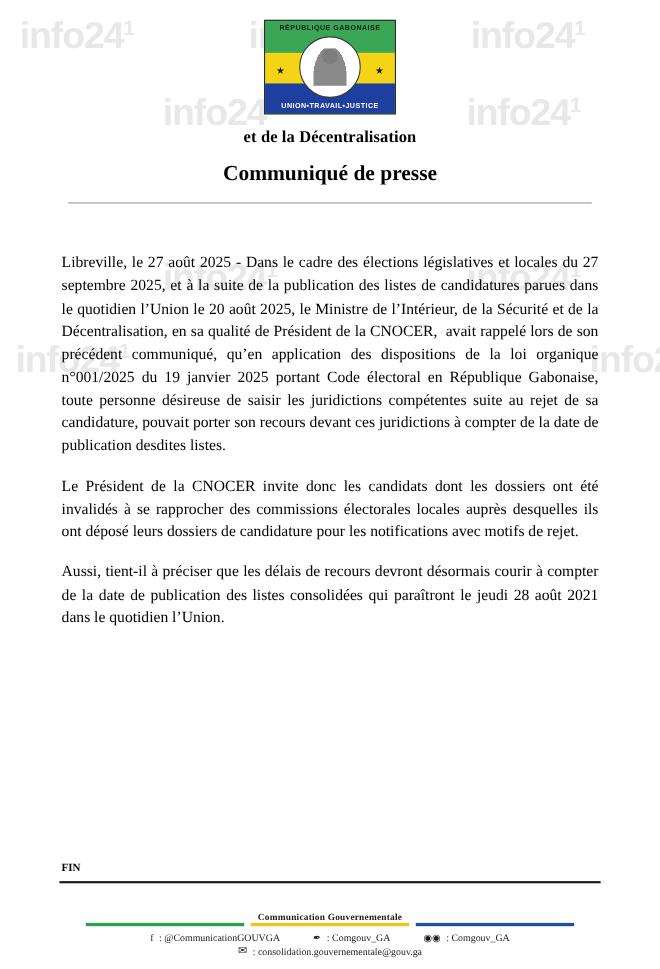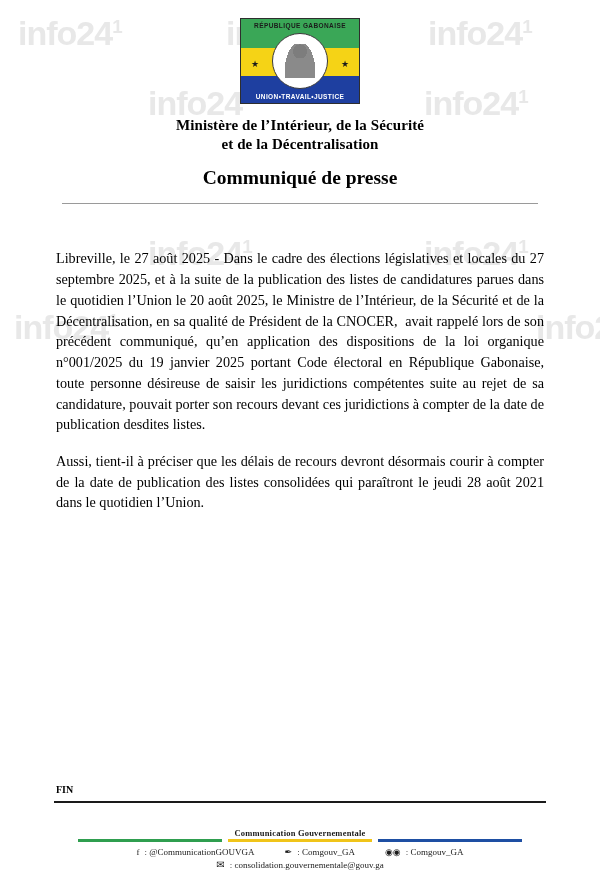--- a/index.html
+++ b/index.html
@@ -258,29 +258,29 @@
       <div class="star star-l">★</div>
       <div class="star star-r">★</div>
       <div class="seal">
         <div class="seal-fig"></div>
       </div>
       <div class="arc-bottom">UNION•TRAVAIL•JUSTICE</div>
     </div>
   </div>
 
   <div class="ministry">
-    <div>Ministère de l’Intérieur, de la Sécurité</div>
     <div>et de la Décentralisation</div>
   </div>
 
   <div class="title">Communiqué de presse</div>
   <hr class="title-rule">
 
   <div class="body-text">
     <p><span class="lead">Libreville, le 27 août 2025 - </span><span>Dans le cadre des élections législatives et locales du 27 septembre 2025, et à la suite de la publication des listes de candidatures parues dans le quotidien l’Union le 20 août 2025, le Ministre de l’Intérieur, de la Sécurité et de la Décentralisation, en sa qualité de Président de la CNOCER,&nbsp; avait rappelé lors de son précédent communiqué, qu’en application des dispositions de la loi organique n°001/2025 du 19 janvier 2025 portant Code électoral en République Gabonaise, toute personne désireuse de saisir les juridictions compétentes suite au rejet de sa candidature, pouvait porter son recours devant ces juridictions à compter de la date de publication desdites listes.</span></p>
+    <p>Le Président de la CNOCER invite donc les candidats dont les dossiers ont été invalidés à se rapprocher des commissions électorales locales auprès desquelles ils ont déposé leurs dossiers de candidature pour les notifications avec motifs de rejet.</p>
     <p>Aussi, tient-il à préciser que les délais de recours devront désormais courir à compter de la date de publication des listes consolidées qui paraîtront le jeudi 28 août 2021 dans le quotidien l’Union.</p>
   </div>
 
   <div class="fin">FIN</div>
   <div class="fin-rule"></div>
 </div>
 
 <div class="footer">
   <div class="footer-caption">Communication Gouvernementale</div>
   <div class="footer-bar">

